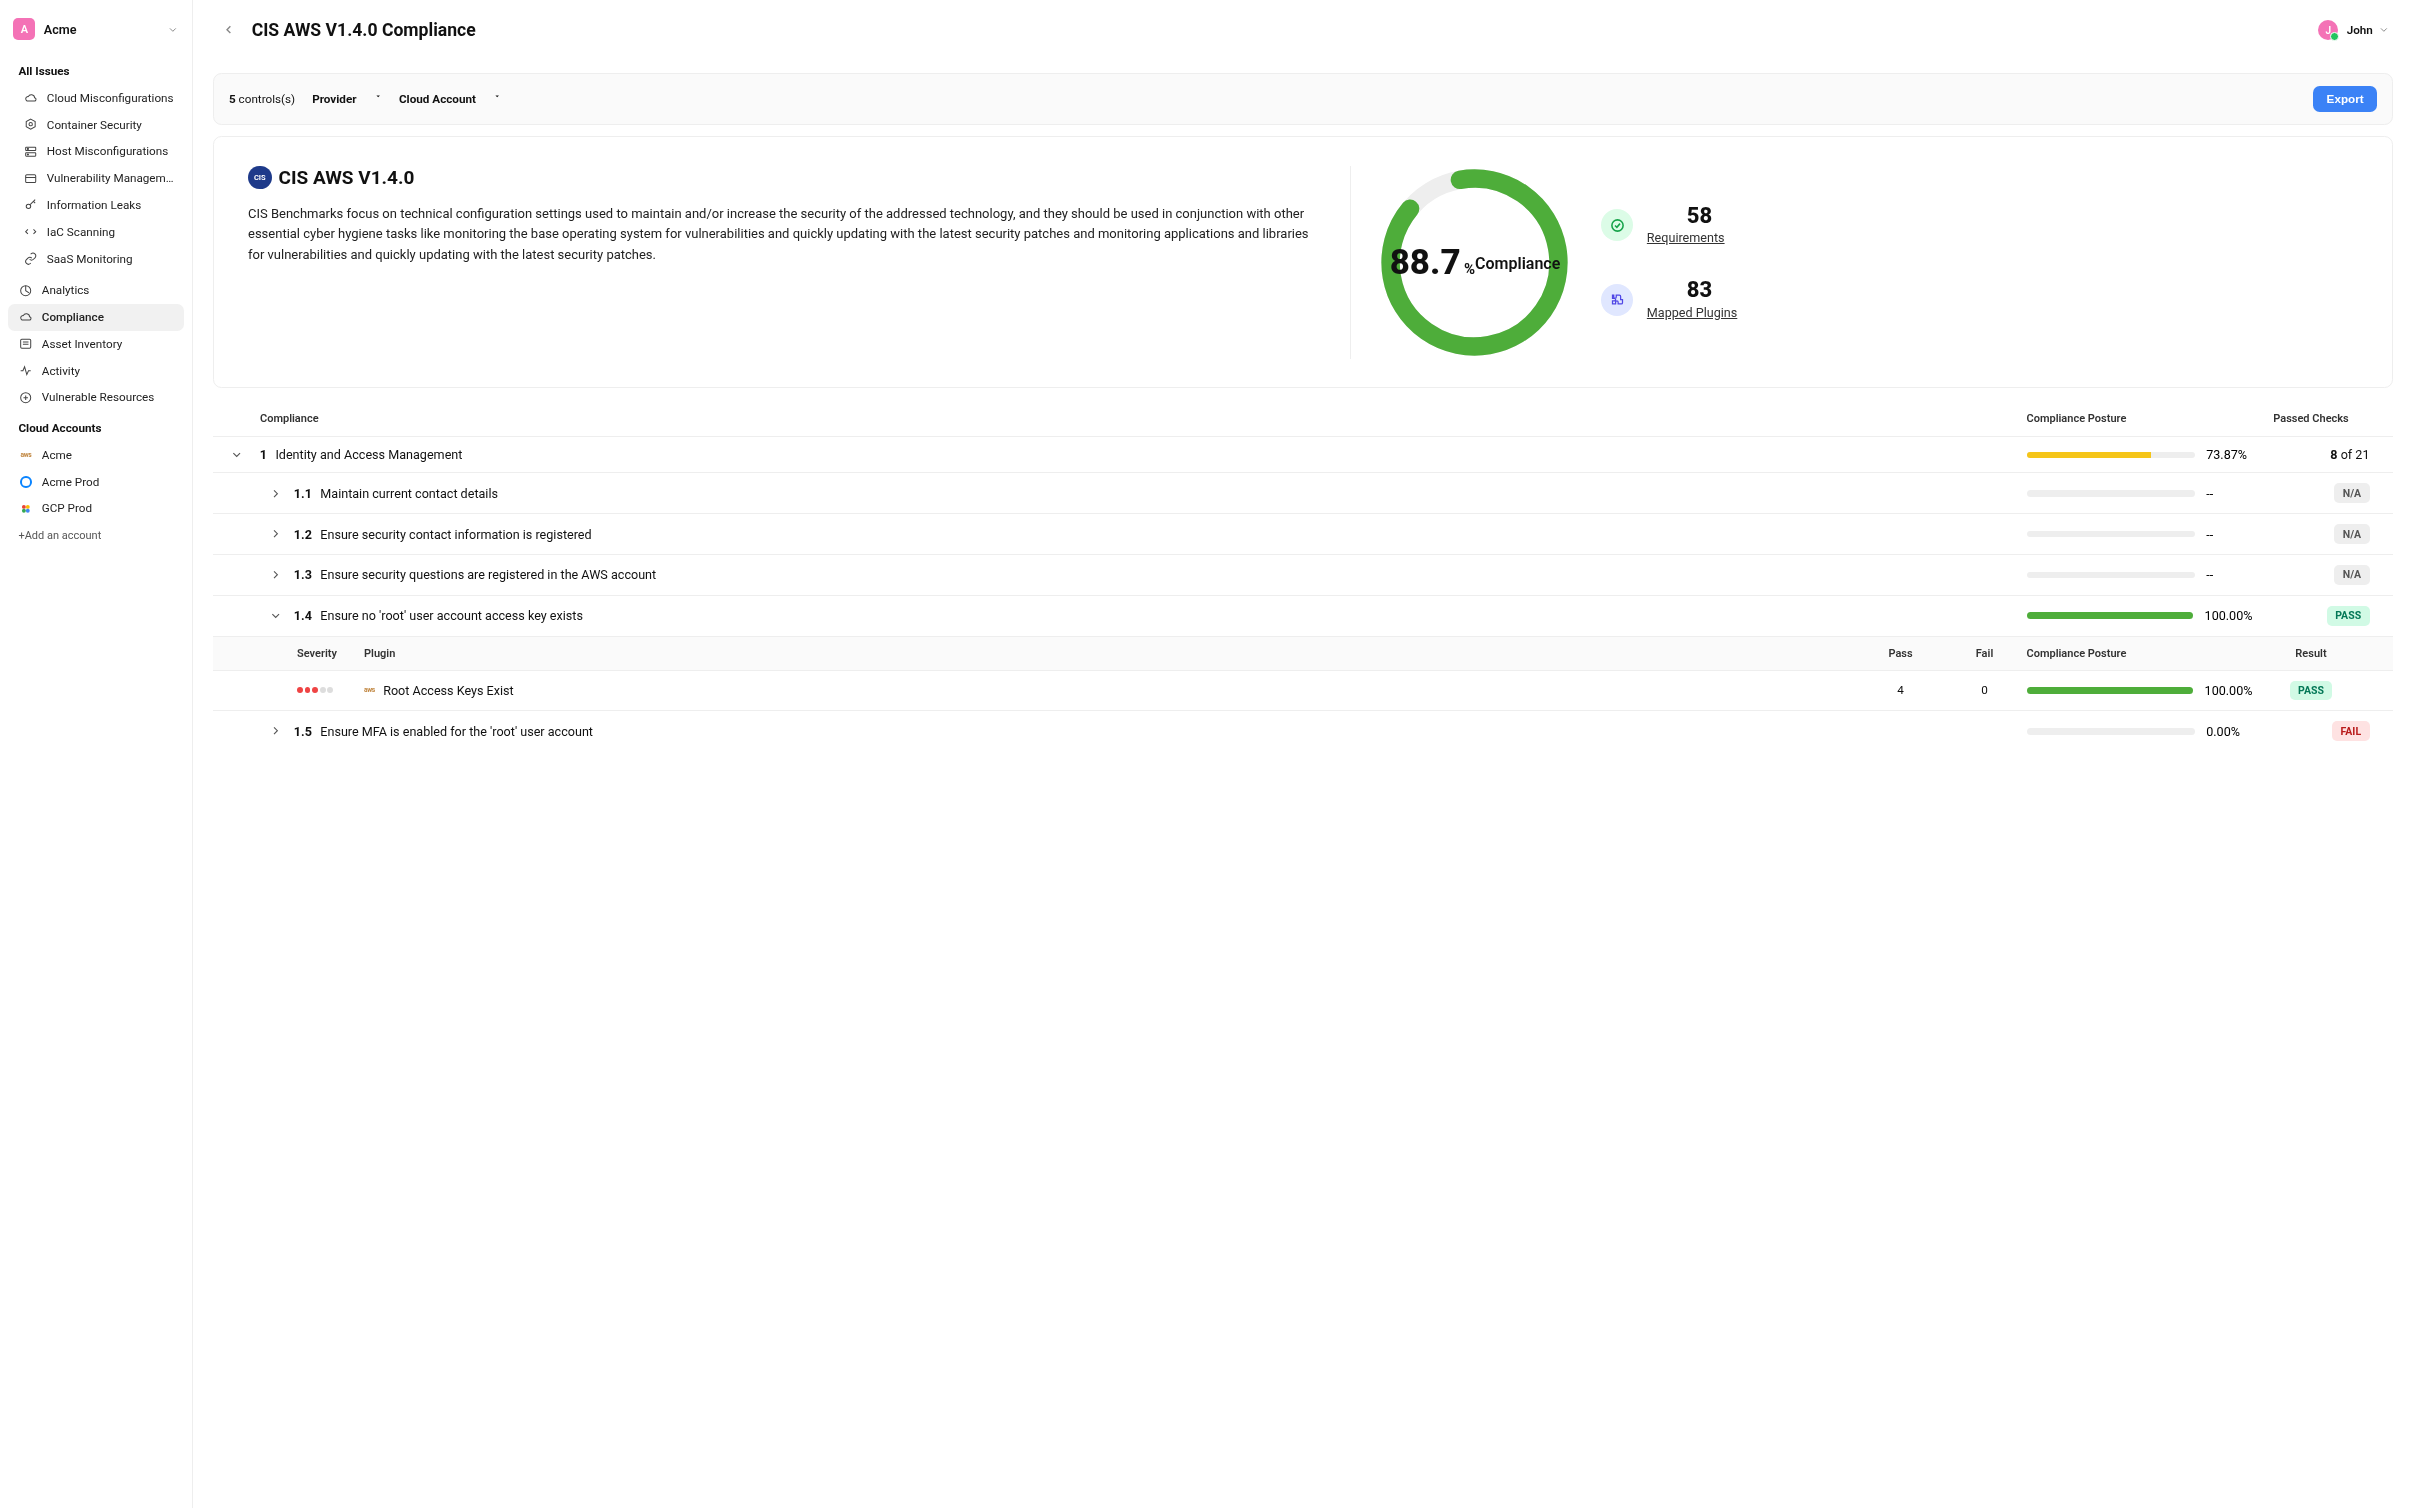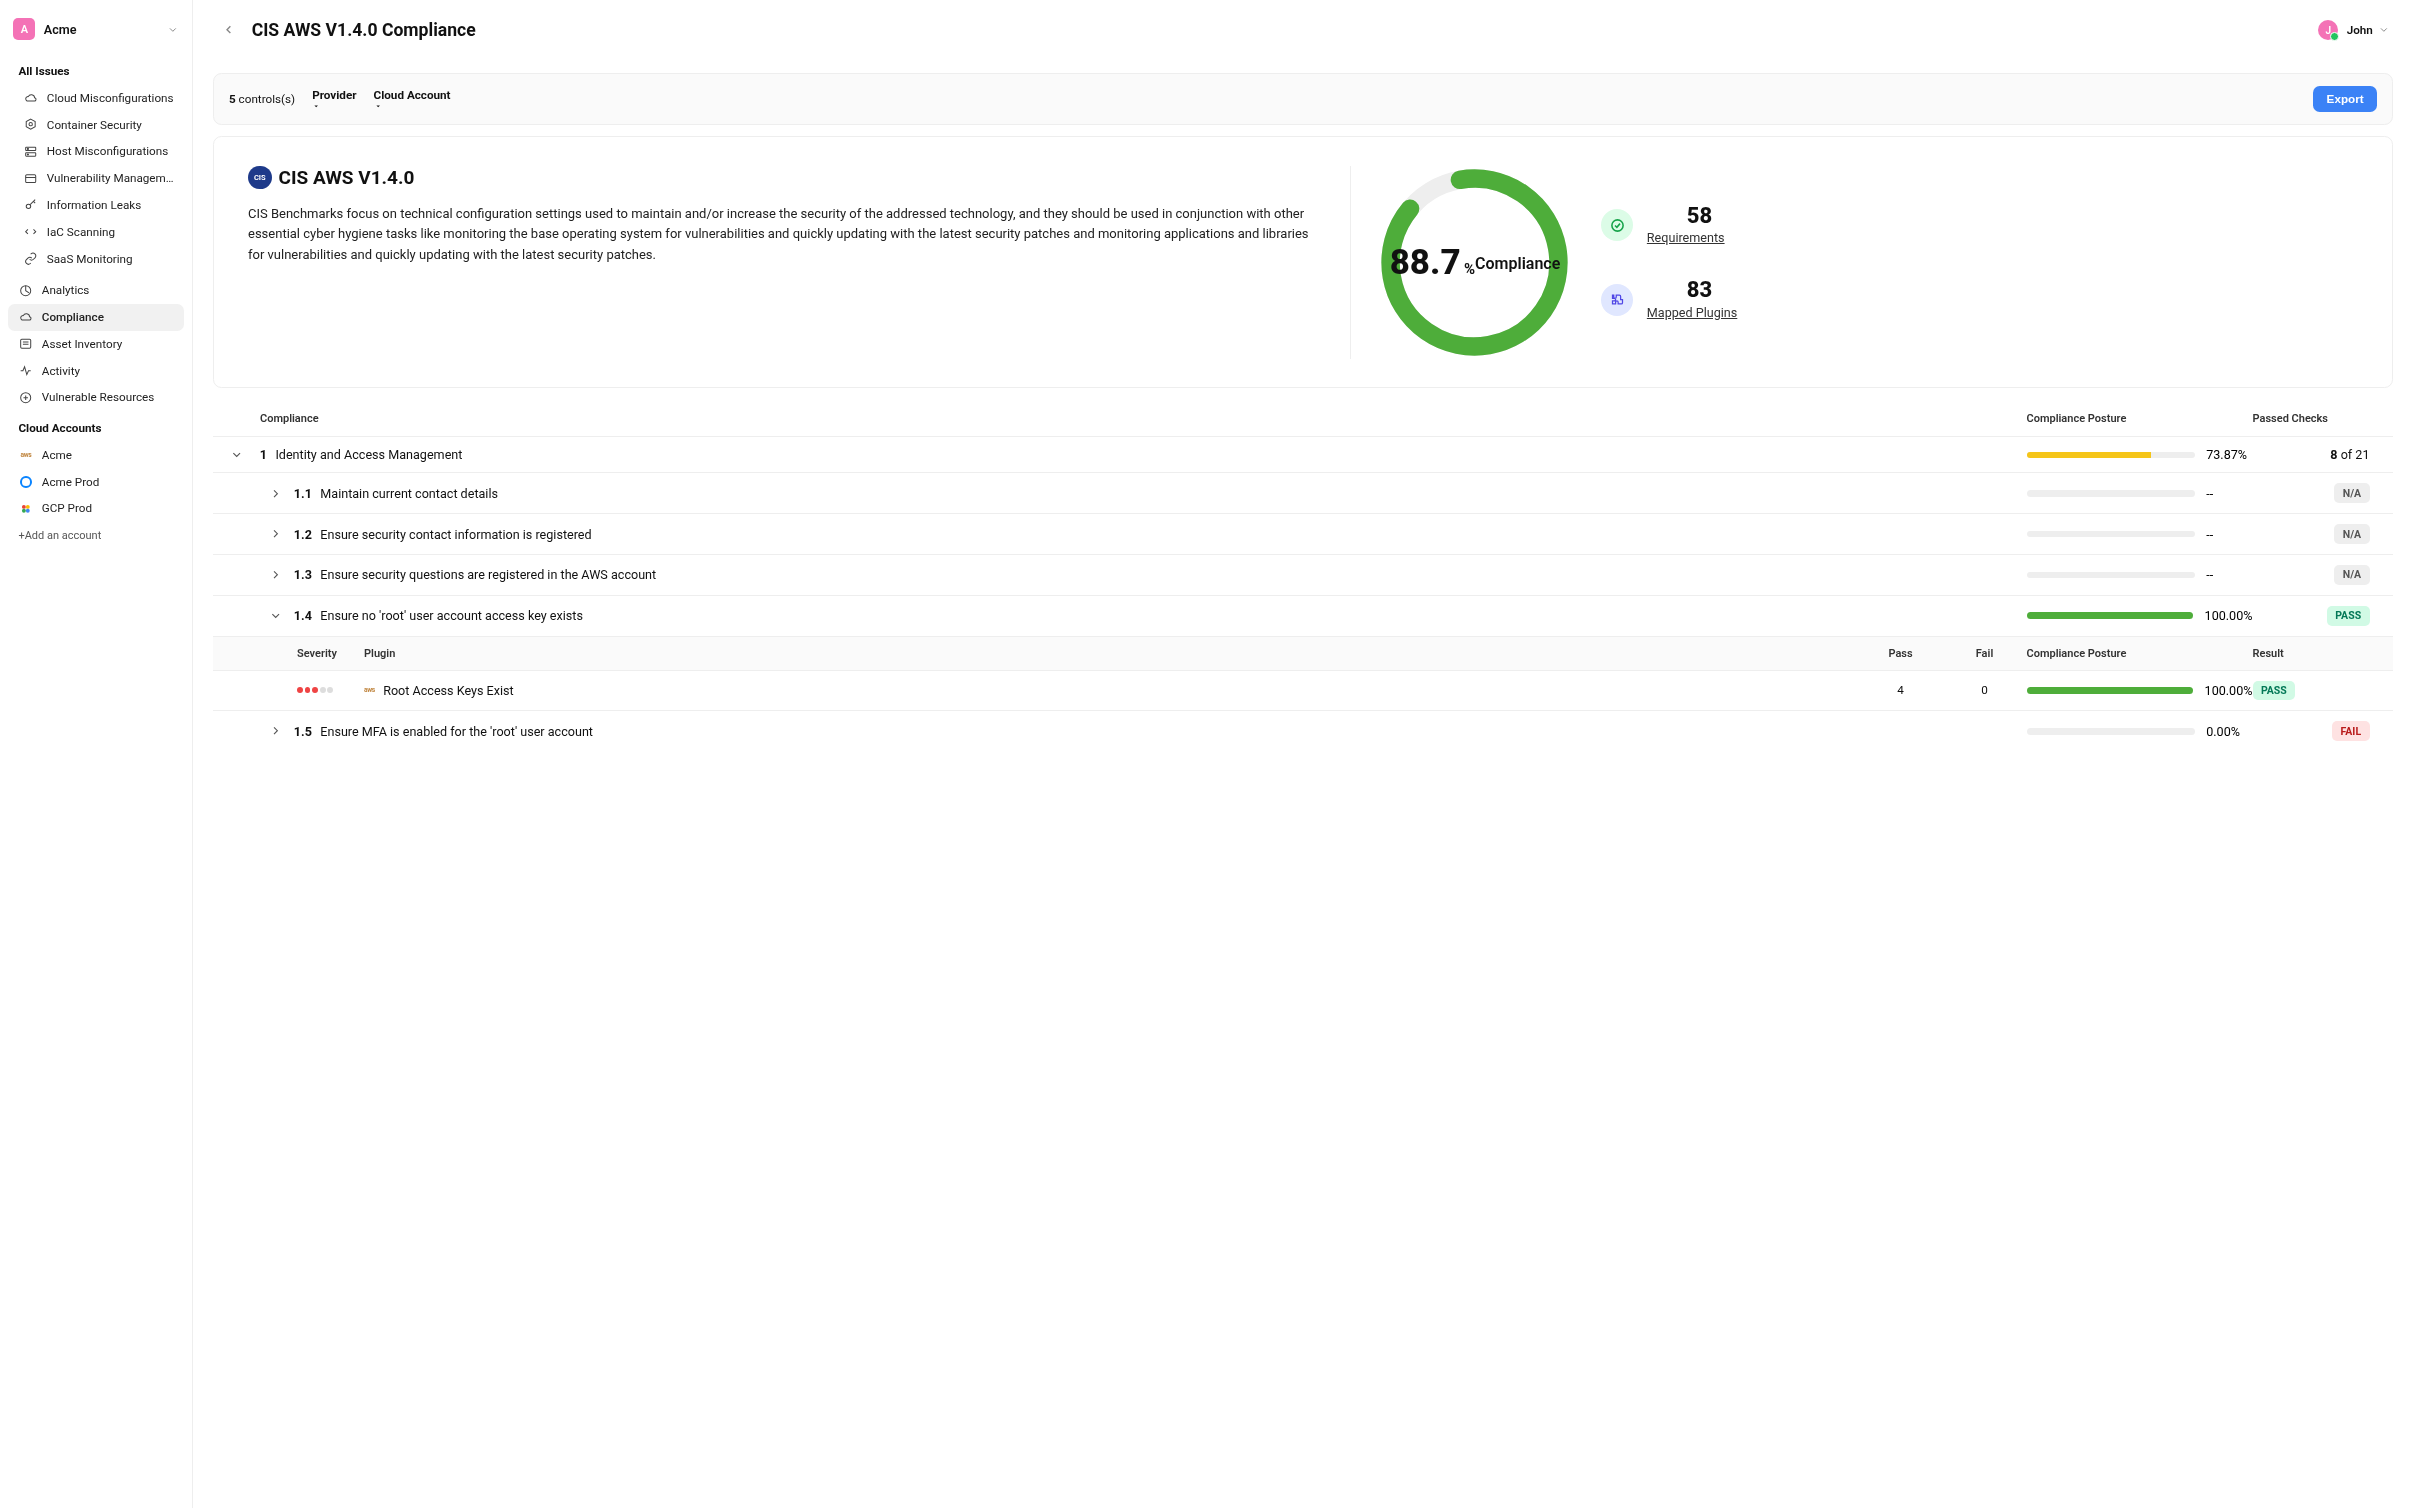--- a/index.html
+++ b/index.html
@@ -27,21 +27,21 @@
 .back-btn { width: 23.5px; height: 23.5px; border-radius: 5px; display:flex; align-items:center; justify-content:center; cursor:pointer; color:#888; }
 .page-title { font-size: 17.6px; font-weight: 700; flex: 1; }
 .avatar { width: 20px; height: 20px; border-radius: 50%; background: #f472b6; color:#fff; display:flex; align-items:center; justify-content:center; font-size:10px; font-weight:600; position:relative; }
 .avatar::after { content:""; position:absolute; right:-0.8px; bottom:-0.8px; width:6.7px; height:6.7px; border-radius:50%; background:#22c55e; border:1.7px solid #fff; }
 .user-name { font-weight: 600; margin-left: 8.4px; margin-right: 5px; }
 .userbox { display:flex; align-items:center; cursor:pointer; }
 
 .content { padding: 16px 20px; }
 .filterbar { background:#fafafa; border:0.8px solid #eee; border-radius:8.4px; padding: 11.7px 15px; display:flex; align-items:center; gap: 17px; margin-bottom: 11.7px; }
 .controls-count b { font-weight:700; }
-.dropdown { font-weight:700; cursor:pointer; display:flex; gap:0;flex-direction:column; }
+.dropdown { font-weight:700; cursor:pointer; display:flex; gap:17px; }
 .spacer { flex:1; }
 .export-btn { background:#3b82f6; color:#fff; border:none; border-radius:6.7px; padding:6.7px 13.4px; font-weight:600; font-size:11.7px; cursor:pointer; }
 
 .overview { border:0.8px solid #eee; border-radius:8.4px; padding: 28.5px 34px; display:flex; gap: 27px; margin-bottom: 11.7px; }
 .ov-left { flex: 1.1; padding-right: 25px; border-right:0.8px solid #eee; }
 .ov-head { display:flex; align-items:center; gap:7px; margin-bottom: 15px; }
 .cis-badge { width:23.5px; height:23.5px; border-radius:50%; background:#1e3a8a; color:#fff; font-size:7.5px; font-weight:700; display:flex; align-items:center; justify-content:center; }
 .ov-title { font-size: 19px; font-weight:700; }
 .ov-desc { font-size: 13px; line-height: 1.55; color:#222; }
 .ov-right { flex: 1; display:flex; align-items:center; gap: 30px; }
@@ -58,21 +58,21 @@
 .stat-ico.blue { background:#e0e7ff; color:#4f46e5; }
 .stat-num { font-size: 22px; font-weight:800; line-height:1;margin-left:40px; }
 .stat-lbl { font-size: 12.6px; color:#333; margin-top:3.4px;text-decoration:underline; }
 
 
 .tbl-head { display:flex; padding: 11.7px 23.5px 11.7px 47px; font-size:11px; font-weight:600; color:#333; }
 .col-name { flex: 1; }
 .col-pass { width: 84px; text-align:center; }
 .col-fail { width: 84px; text-align:center; }
 .col-posture { width: 226px; }
-.col-checks { width: 117px; text-align:left; }
+.col-checks { width: 117px; text-align:center; }
 .row { display:flex; align-items:center; padding: 10px 23.5px 10px 13.4px; border-top:0.8px solid #eee; }
 .row .expander { width: 20px; display:flex; justify-content:center; cursor:pointer; color:#555; }
 .row .indent0 { margin-left: 13.4px; }
 .row .indent1 { margin-left: 50px; }
 .row-label { flex:1; display:flex; align-items:center; gap: 8.4px; font-size:12.6px; }
 .row-num { font-weight:700; }
 .bar { width: 168px; height: 6.7px; background:#eee; border-radius: 5px; overflow:hidden; }
 .bar > div { height:100%; }
 .posture-wrap { width:226px; display:flex; align-items:center; gap:11.7px; }
 .posture-txt { font-size:12.6px; color:#000000; white-space:nowrap; }

